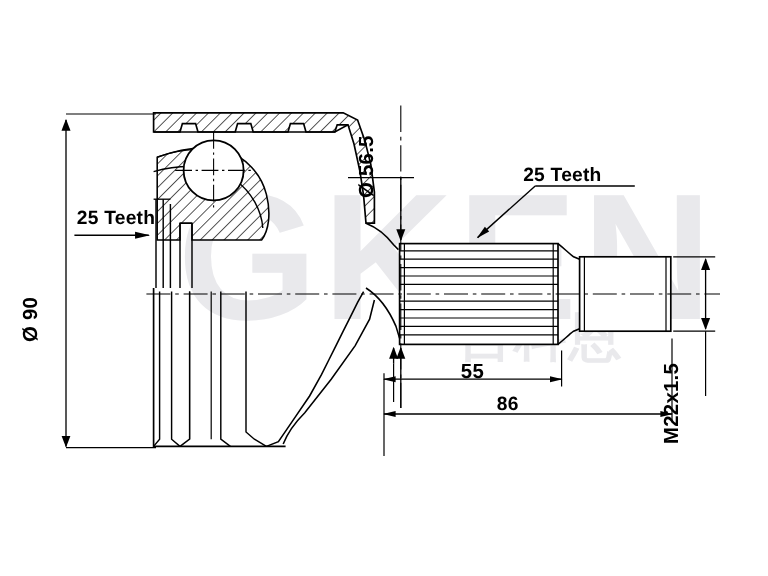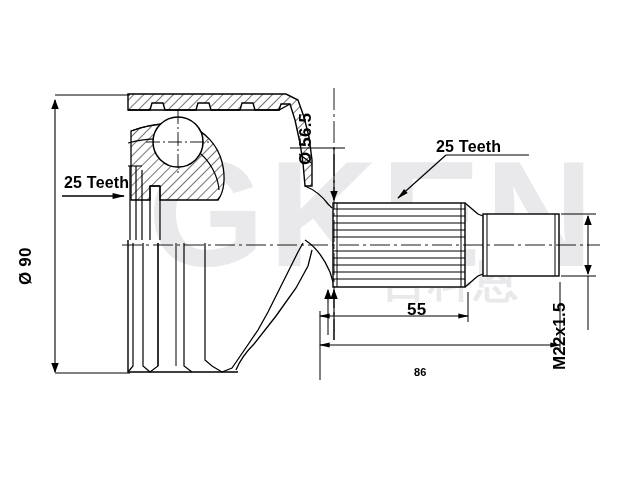--- a/index.html
+++ b/index.html
@@ -195,19 +195,19 @@
   </svg>
 
   <div class="dim-text rot-ccw" style="left:36px; top:265px; font-size:17px;">Ø 90</div>
 
   <div class="dim-text" style="left:64px; top:174px; font-size:16px;">25  Teeth</div>
 
   <div class="dim-text rot-ccw" style="left:316px; top:145px; font-size:17px;">Ø 56.5</div>
 
   <div class="dim-text" style="left:436px; top:138px; font-size:16px;">25  Teeth</div>
 
-  <div class="dim-text" style="left:407px; top:300px; font-size:17px;">55</div>
-
-  <div class="dim-text" style="left:414px; top:329px; font-size:11px;margin-top:37px;">86</div>
+  <div class="dim-text" style="left:384px; top:300px; font-size:17px;">55</div>
+
+  <div class="dim-text" style="left:414px; top:329px; font-size:16px;">86</div>
 
   <div class="dim-text rot-ccw" style="left:570px; top:350px; font-size:17px;">M22x1.5</div>
 
 </div>
 
 </body></html>

